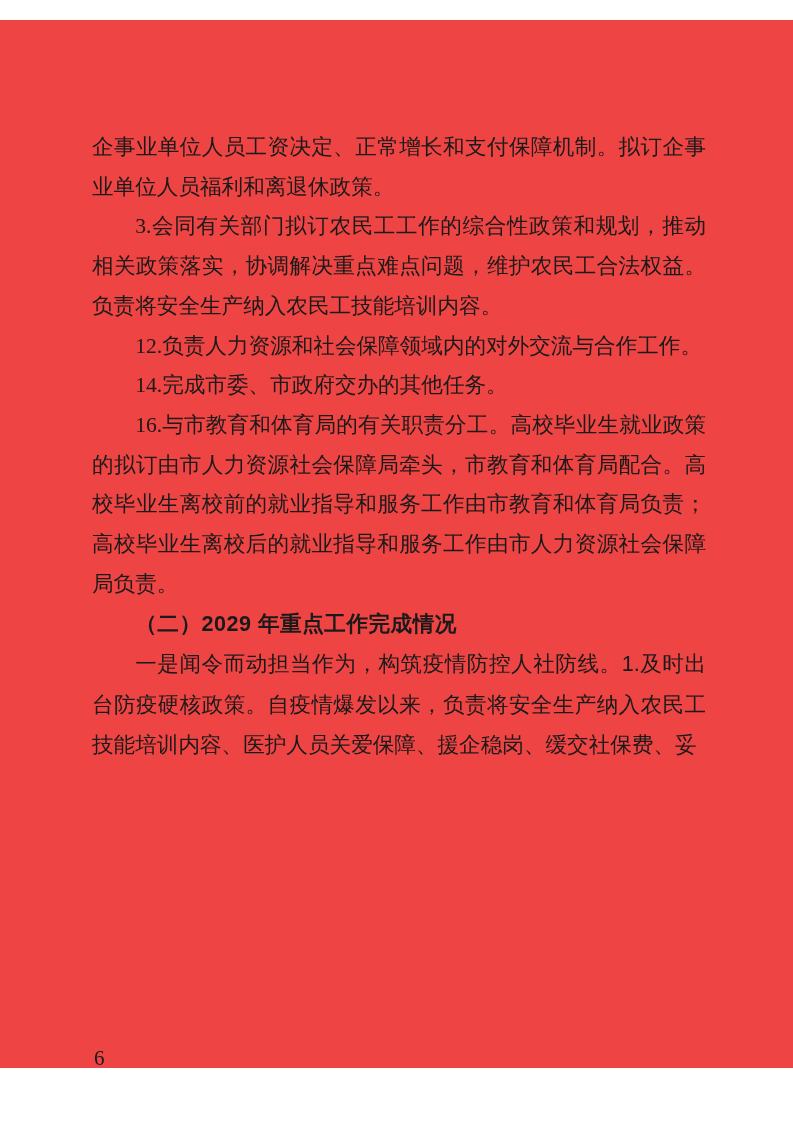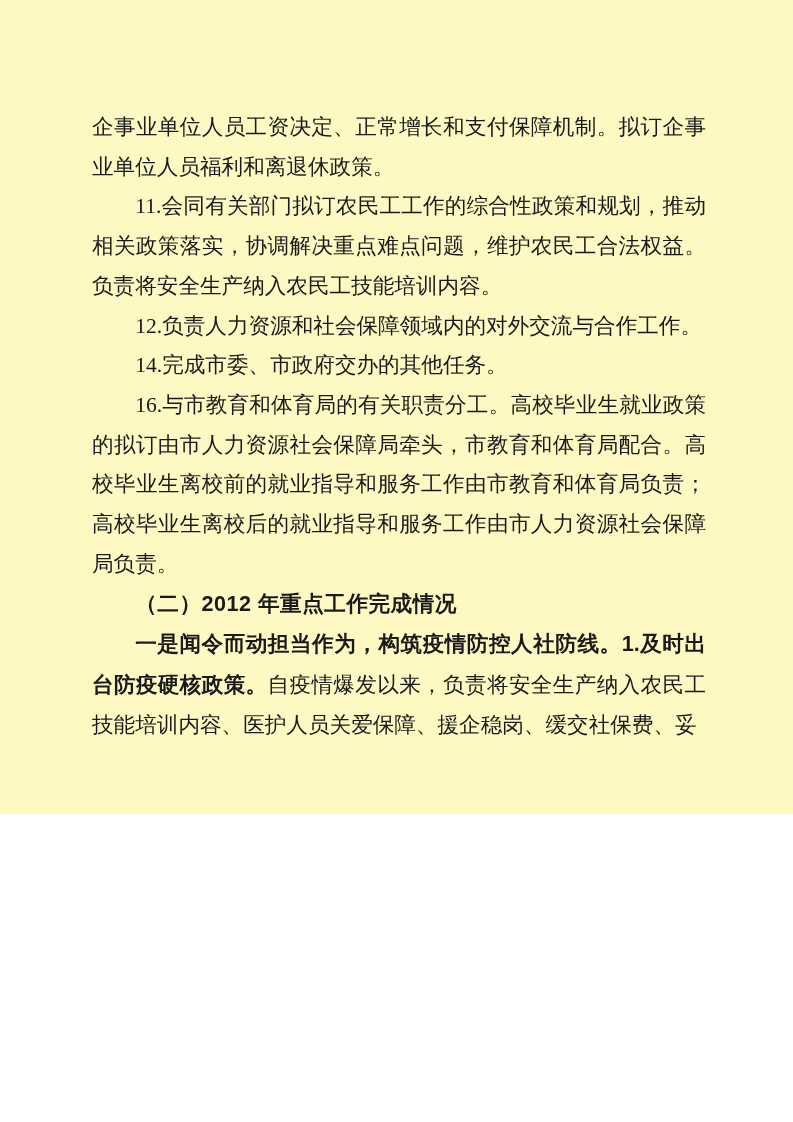--- a/index.html
+++ b/index.html
@@ -3,25 +3,26 @@
 <meta charset="utf-8">
 <style>
   html, body {
     margin: 0;
     padding: 0;
     background: #ffffff;
   }
   .page {
     position: relative;
     width: 793px;
-    height: 814px;
-    background: #fef9c3;
+    height: 1048px;
+    background: #ef4444;
     color: #1a1a1a;
     font-family: "Liberation Serif", "DejaVu Serif", serif;
     overflow: hidden;
+    margin-top: 20px;
   }
   .content {
     position: absolute;
     left: 92px;
     top: 108px;
     width: 614px;
     font-size: 21.6px;
     line-height: 39.7px;
     text-align: justify;
   }
@@ -32,39 +33,39 @@
   }
   .para.no-indent {
     text-indent: 0;
   }
   .para.heading {
     font-weight: 700;
     font-family: "Liberation Sans", "DejaVu Sans", sans-serif;
     letter-spacing: 0.5px;
   }
   .bold-run {
-    font-weight: 700;
+    font-weight: 400;
     font-family: "Liberation Sans", "DejaVu Sans", sans-serif;
   }
   .page-number {
     position: absolute;
     left: 94px;
     top: 1024px;
     font-size: 21px;
     line-height: 28px;
     color: #1a1a1a;
   }
 </style>
 </head>
 <body>
 
 <div class="page">
   <div class="content">
     <p class="para no-indent">企事业单位人员工资决定、正常增长和支付保障机制。拟订企事业单位人员福利和离退休政策。</p>
-    <p class="para">11.会同有关部门拟订农民工工作的综合性政策和规划，推动相关政策落实，协调解决重点难点问题，维护农民工合法权益。负责将安全生产纳入农民工技能培训内容。</p>
+    <p class="para">3.会同有关部门拟订农民工工作的综合性政策和规划，推动相关政策落实，协调解决重点难点问题，维护农民工合法权益。负责将安全生产纳入农民工技能培训内容。</p>
     <p class="para">12.负责人力资源和社会保障领域内的对外交流与合作工作。</p>
     <p class="para">14.完成市委、市政府交办的其他任务。</p>
     <p class="para">16.与市教育和体育局的有关职责分工。高校毕业生就业政策的拟订由市人力资源社会保障局牵头，市教育和体育局配合。高校毕业生离校前的就业指导和服务工作由市教育和体育局负责；高校毕业生离校后的就业指导和服务工作由市人力资源社会保障局负责。</p>
-    <p class="para heading">（二）2012 年重点工作完成情况</p>
+    <p class="para heading">（二）2029 年重点工作完成情况</p>
     <p class="para"><span class="bold-run">一是闻令而动担当作为，构筑疫情防控人社防线。1.及时出台防疫硬核政策。</span><span>自疫情爆发以来，负责将安全生产纳入农民工技能培训内容、医护人员关爱保障、援企稳岗、缓交社保费、妥</span></p>
   </div>
   <div class="page-number">6</div>
 </div>
 
 </body></html>

